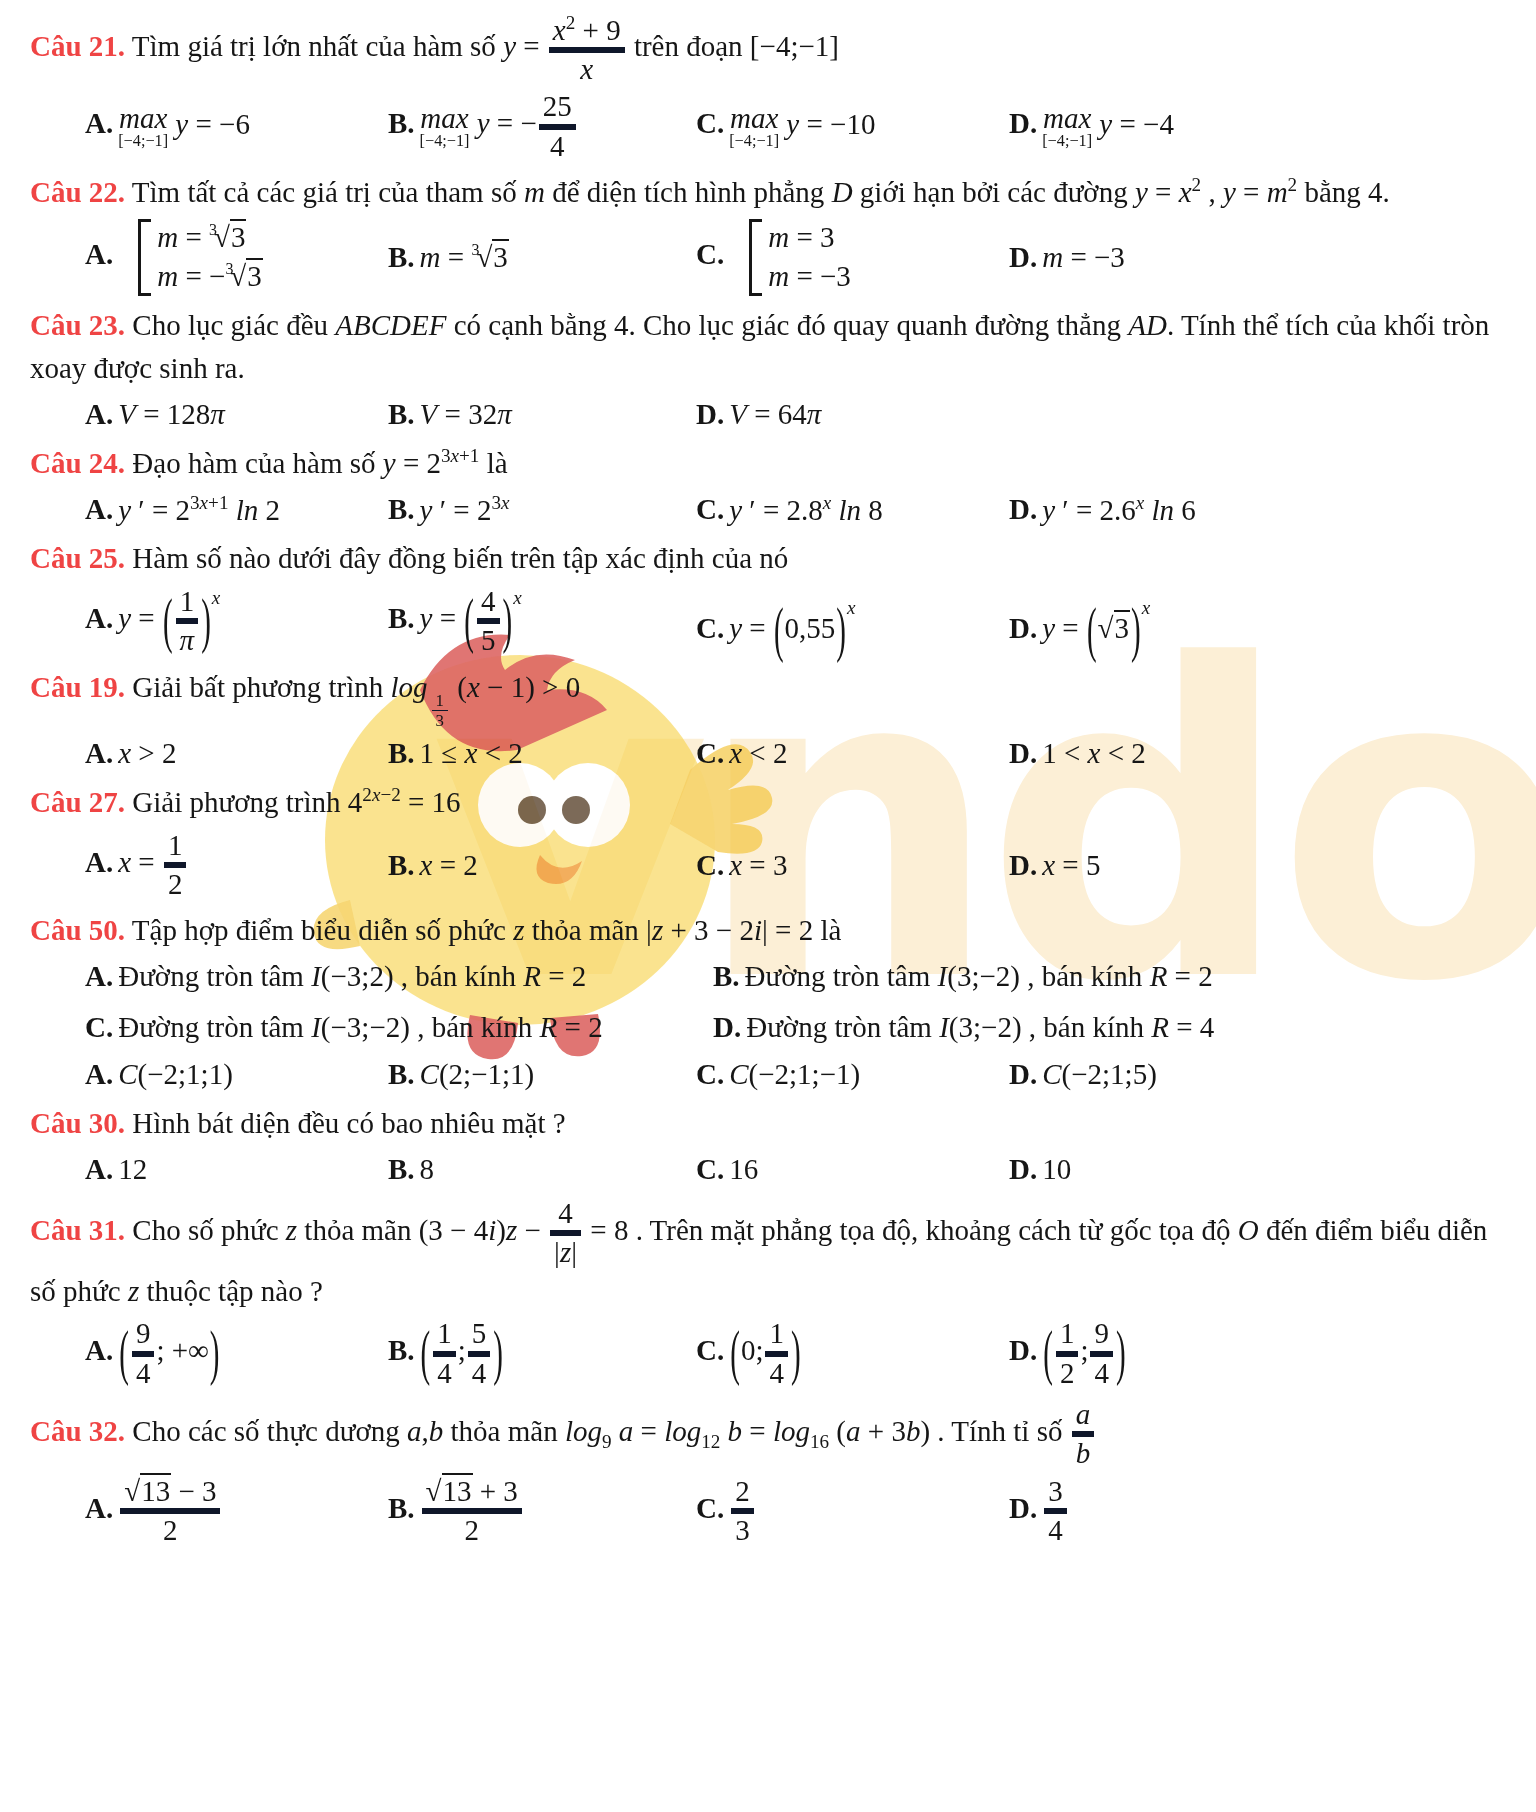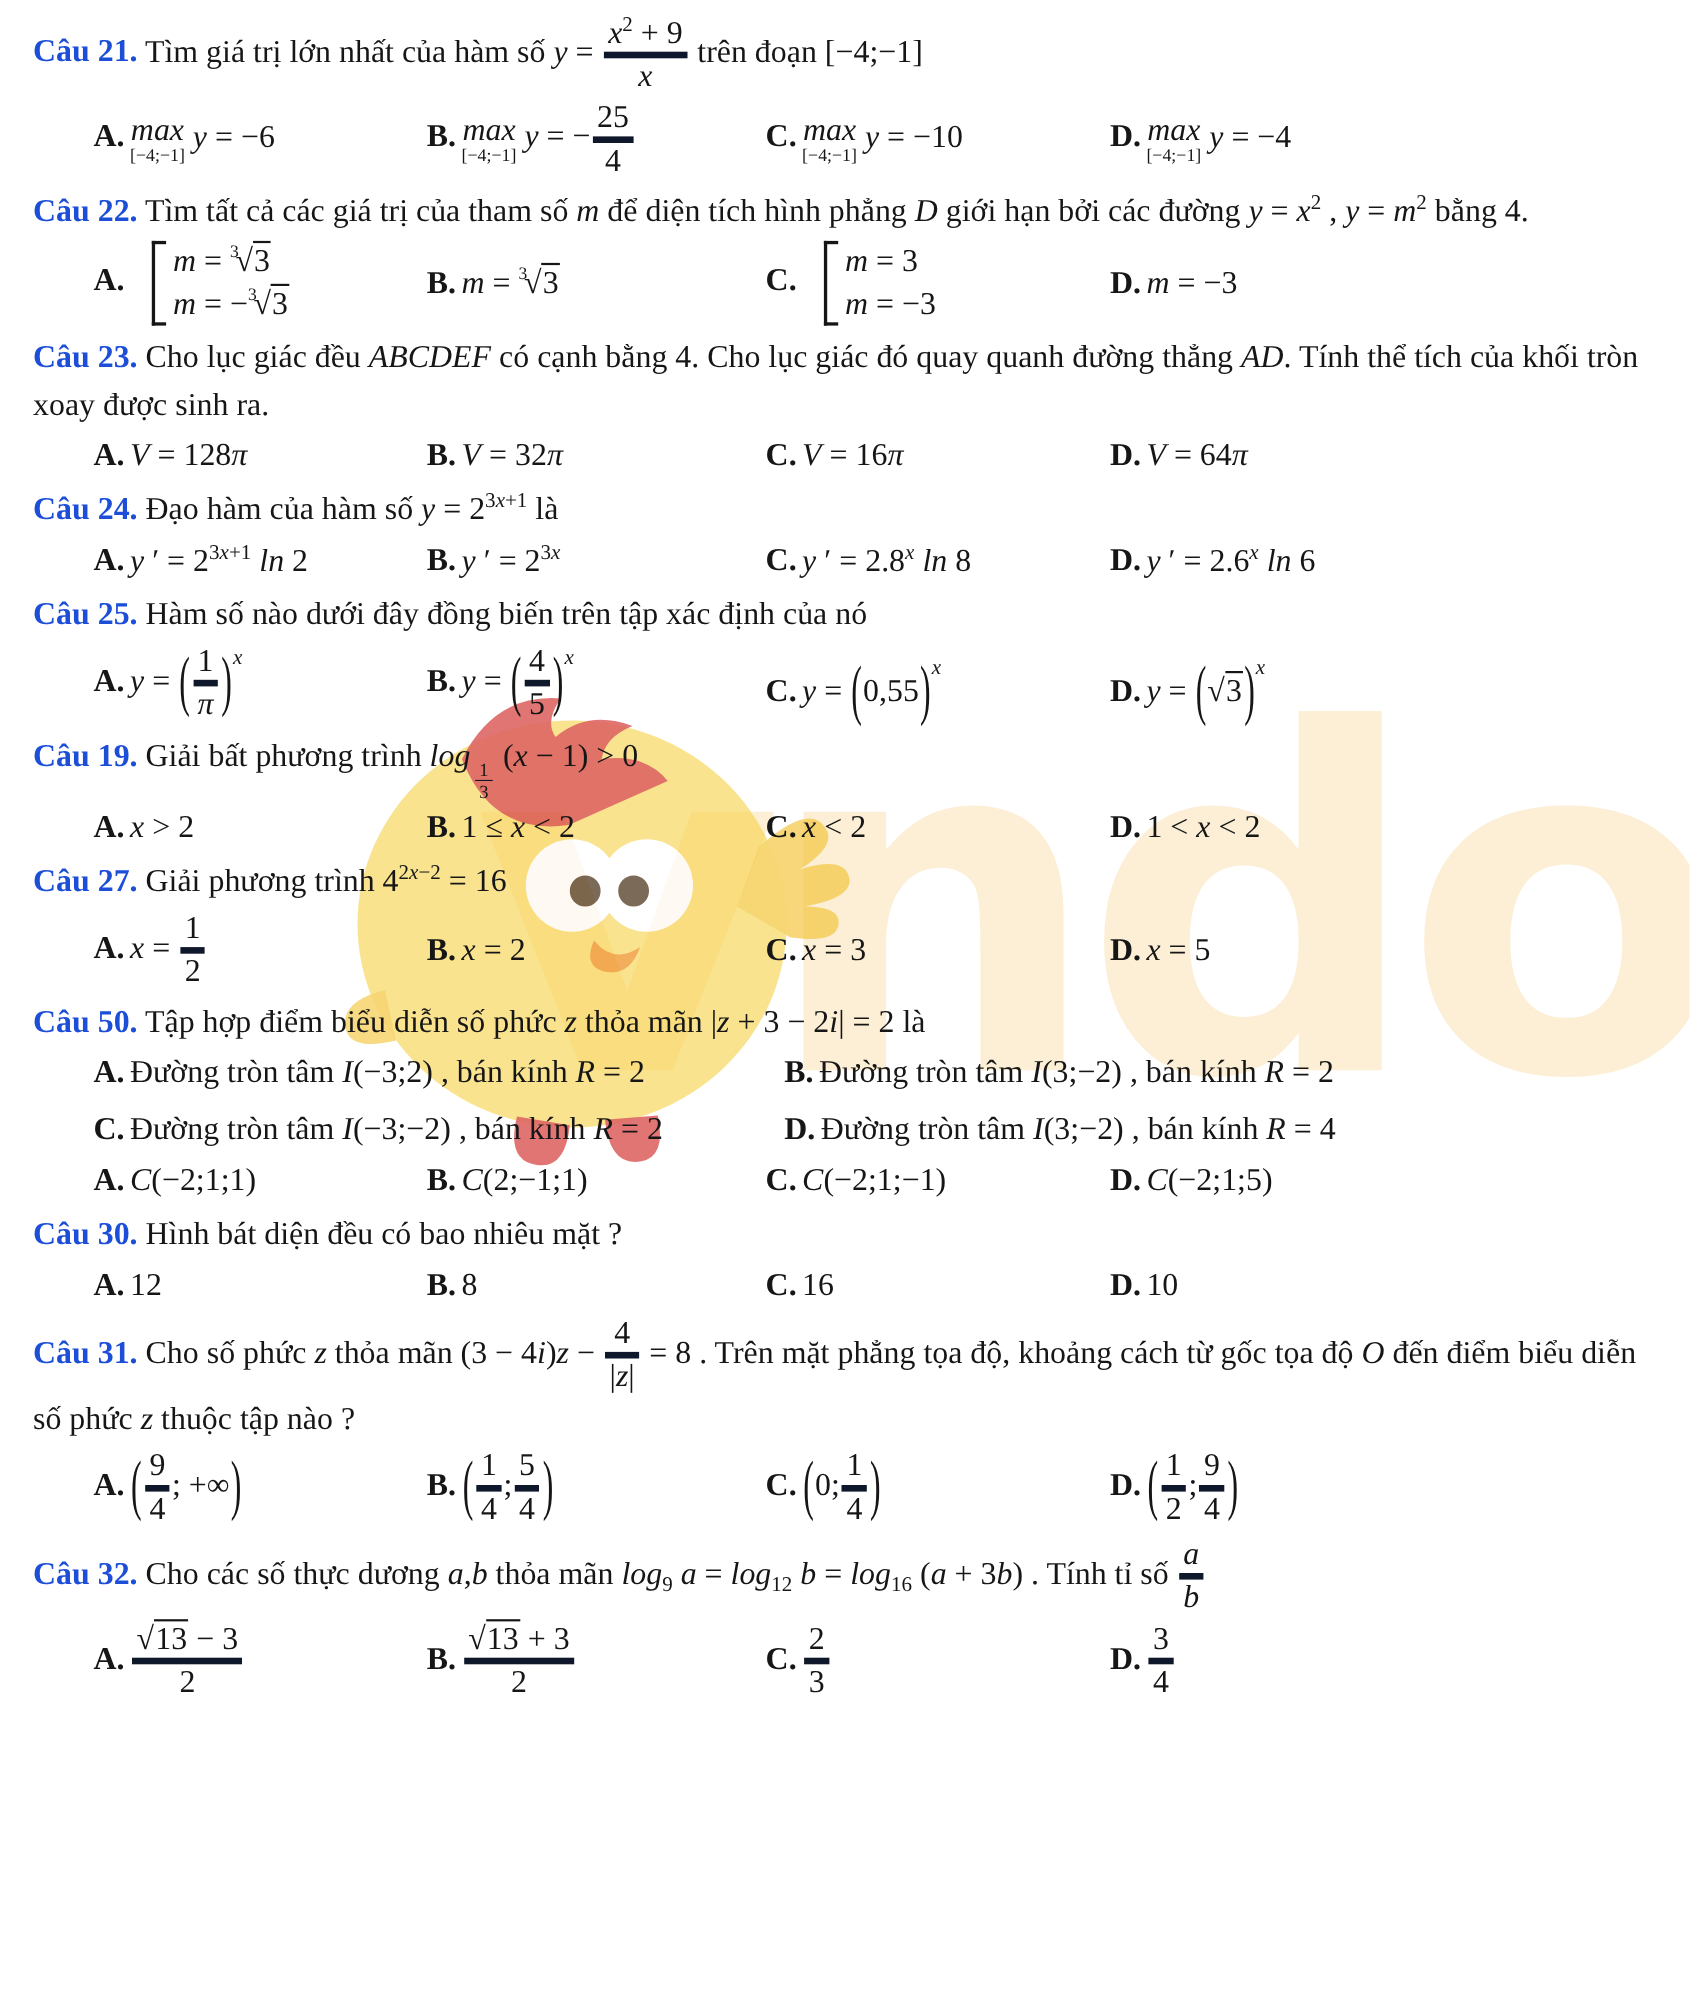--- a/index.html
+++ b/index.html
@@ -12,21 +12,21 @@
   .wm{position:absolute;z-index:0;pointer-events:none;}
   .wm-word{
     left:430px;top:610px;font-family:"DejaVu Sans",sans-serif;font-weight:bold;
     font-size:430px;line-height:1;color:#fcefd6;letter-spacing:-16px;
   }
   .wm-chick{left:220px;top:600px;opacity:.72;}
   
   .page{position:relative;z-index:2;padding:6px 26px 0 30px;}
   .q{margin:0 0 4px 0;}
   .stem{margin:6px 0 2px 0;line-height:1.5;}
-  .qlbl{color:#1d4ed8;font-weight:bold;}
+  .qlbl{color:#ef4444;font-weight:bold;}
   .opts{display:grid;padding-left:55px;margin:4px 0 8px 0;align-items:center;column-gap:8px;}
   .cols4{grid-template-columns:295px 300px 305px 1fr;}
   .cols2{grid-template-columns:620px 1fr;row-gap:12px;}
   .opt{line-height:1.35;}
   .okey{font-weight:bold;margin-right:5px;}
   
   i{font-style:italic;}
   sup{font-size:.66em;}
   sub{font-size:.66em;}
   .fr{display:inline-block;vertical-align:middle;text-align:center;line-height:1.15;padding:0 2px;}
@@ -106,21 +106,20 @@
           </span></div>
         <div class="opt"><b class="okey">D.</b><i>m</i> = −3</div>
       </div>
   </section>
 
   <section class="q">
     <p class="stem"><b class="qlbl">Câu 23.</b><span class="stem-body"> Cho lục giác đều <i>ABCDEF</i> có cạnh bằng 4. Cho lục giác đó quay quanh đường thẳng <i>AD</i>. Tính thể tích của khối tròn xoay được sinh ra.</span></p>
     <div class="opts cols4">
         <div class="opt"><b class="okey">A.</b><i>V</i> = 128<i>π</i></div>
         <div class="opt"><b class="okey">B.</b><i>V</i> = 32<i>π</i></div>
-        <div class="opt"><b class="okey">C.</b><i>V</i> = 16<i>π</i></div>
         <div class="opt"><b class="okey">D.</b><i>V</i> = 64<i>π</i></div>
       </div>
   </section>
 
   <section class="q">
     <p class="stem"><b class="qlbl">Câu 24.</b><span class="stem-body"> Đạo hàm của hàm số <i>y</i> = 2<sup>3<i>x</i>+1</sup> là</span></p>
     <div class="opts cols4">
         <div class="opt"><b class="okey">A.</b><i>y</i> ′ = 2<sup>3<i>x</i>+1</sup> <i>ln</i> 2</div>
         <div class="opt"><b class="okey">B.</b><i>y</i> ′ = 2<sup>3<i>x</i></sup></div>
         <div class="opt"><b class="okey">C.</b><i>y</i> ′ = 2.8<sup><i>x</i></sup> <i>ln</i> 8</div>

